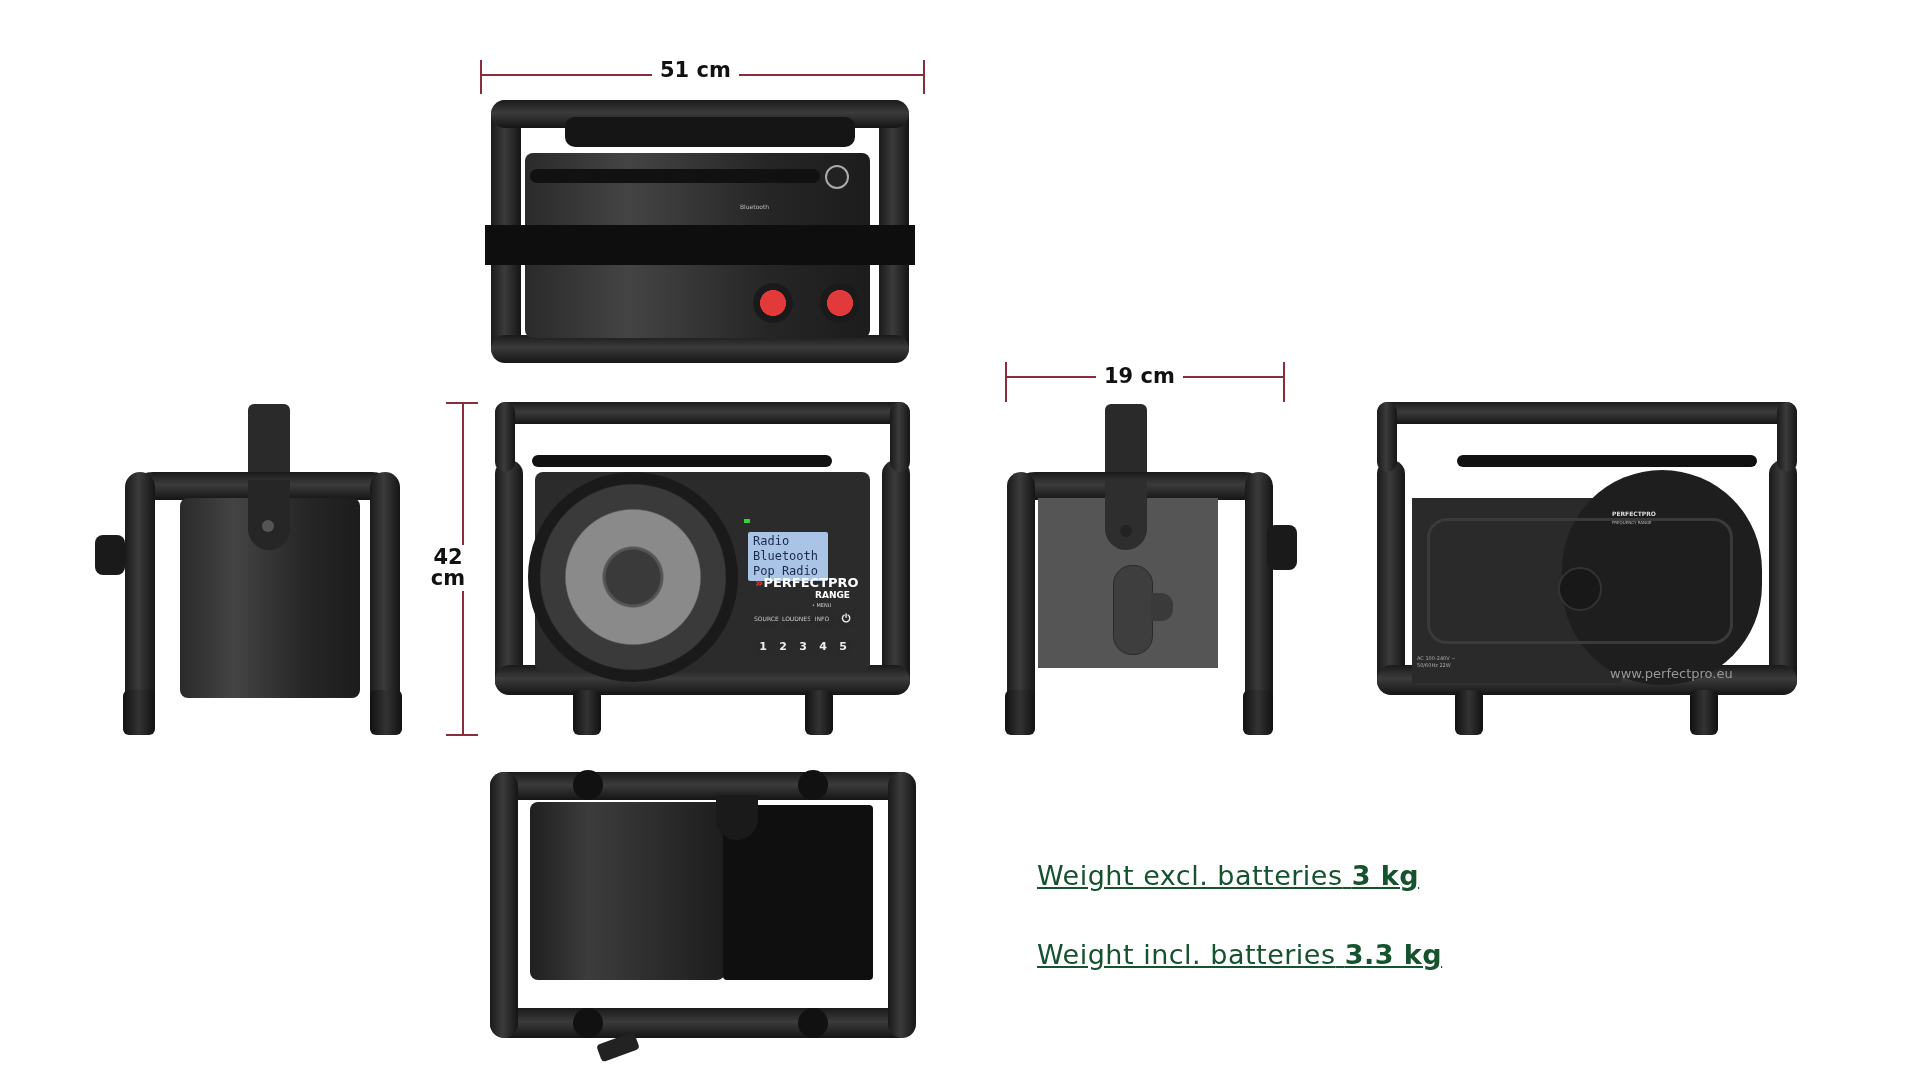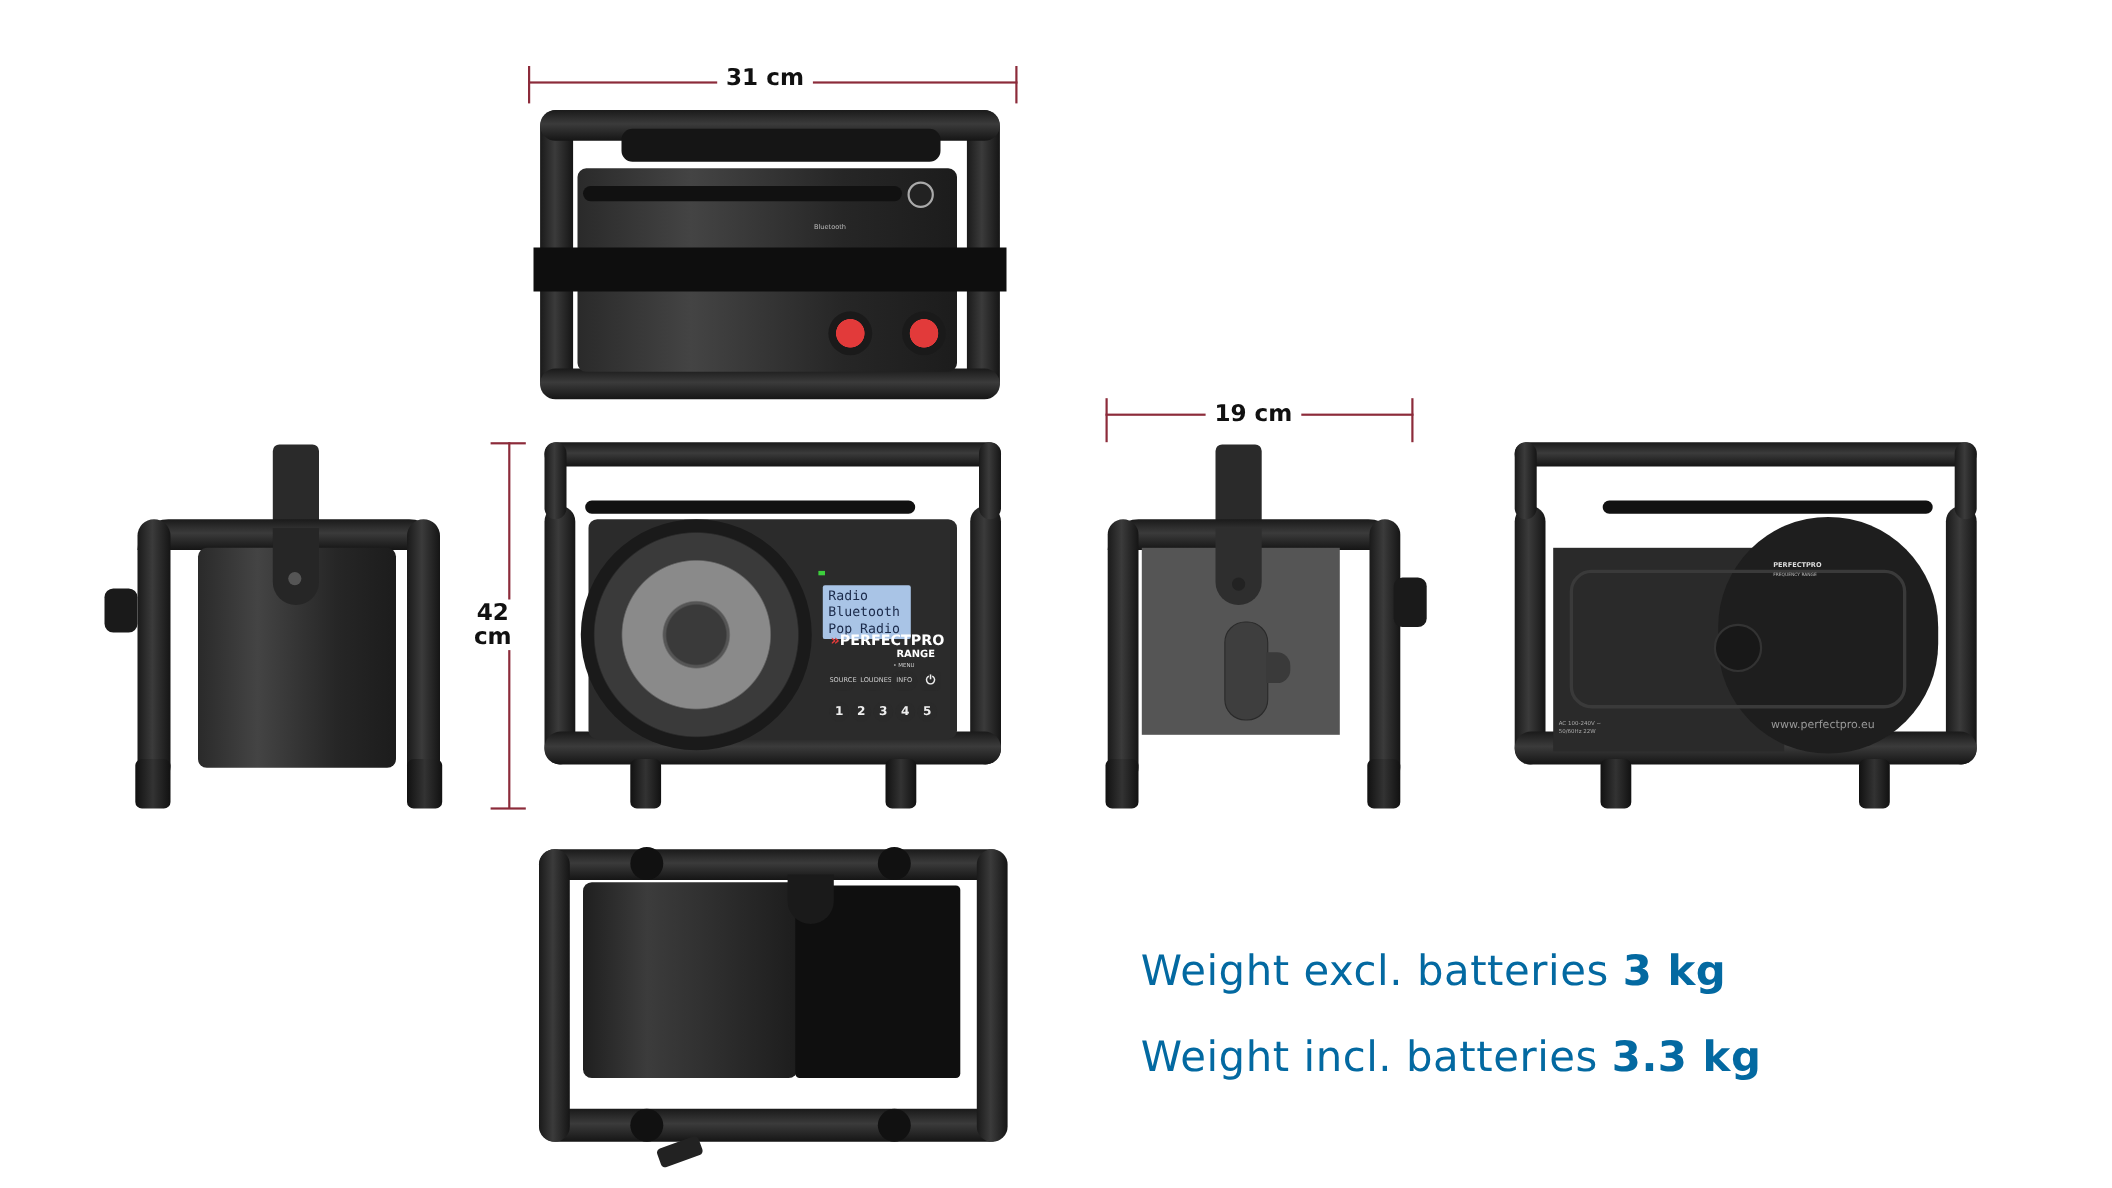--- a/index.html
+++ b/index.html
@@ -4,35 +4,35 @@
 <style>
   html,body{margin:0;padding:0;background:#ffffff;}
   body{width:1920px;height:1080px;position:relative;overflow:hidden;font-family:"DejaVu Sans","Liberation Sans",sans-serif;color:#111;}
   .abs{position:absolute;}
   .dim-line{position:absolute;background:#8c2b3a;}
   .dim-label{position:absolute;font-weight:bold;font-size:21px;color:#111;background:#fff;padding:0 8px;line-height:1;text-align:center;}
   .tube{position:absolute;background:linear-gradient(90deg,#1a1a1a,#3b3b3b 45%,#151515);border-radius:18px;}
   .tubeh{position:absolute;background:linear-gradient(180deg,#1a1a1a,#3b3b3b 45%,#151515);border-radius:18px;}
   .body-dark{position:absolute;background:linear-gradient(90deg,#2a2a2a,#444 30%,#262626 70%,#1c1c1c);border-radius:8px;}
   .knob{position:absolute;border-radius:50%;background:radial-gradient(circle,#e23a3a 0 45%,#1a1a1a 47% 100%);}
-  .weight{position:absolute;font-size:38px;letter-spacing:0.5px;color:#0369a1;white-space:nowrap;}
+  .weight{position:absolute;font-size:27px;letter-spacing:0.5px;color:#14532d;white-space:nowrap;text-decoration:underline;}
   .weight b{font-weight:bold;}
   .foot{position:absolute;background:linear-gradient(90deg,#111,#333,#111);border-radius:6px;}
   .lcd{position:absolute;background:#a9c4e6;color:#1b2a4a;font-family:"DejaVu Sans Mono","Liberation Mono",monospace;font-size:12px;line-height:15px;padding:2px 5px;border-radius:2px;}
   .btn-small{position:absolute;width:24px;height:18px;border-radius:9px;background:#2a2a2a;color:#ccc;font-size:6px;text-align:center;line-height:18px;}
   .num{position:absolute;width:18px;height:18px;border-radius:50%;background:#2a2a2a;color:#eee;font-size:11px;text-align:center;line-height:18px;font-weight:bold;}
 </style>
 </head>
 <body>
 
 <div>
   <div class="dim-line" style="left:480px;top:74px;width:445px;height:2px;"></div>
   <div class="dim-line" style="left:480px;top:60px;width:2px;height:34px;"></div>
   <div class="dim-line" style="left:923px;top:60px;width:2px;height:34px;"></div>
-  <div class="dim-label" style="left:652px;top:60px;">31 cm</div>
+  <div class="dim-label" style="left:652px;top:60px;">51 cm</div>
 </div>
 
 <div class="abs" style="left:485px;top:95px;width:430px;height:275px;">
   <div class="tube" style="left:6px;top:5px;width:30px;height:262px;"></div>
   <div class="tube" style="left:394px;top:5px;width:30px;height:262px;"></div>
   <div class="tubeh" style="left:6px;top:5px;width:418px;height:28px;"></div>
   <div class="tubeh" style="left:6px;top:240px;width:418px;height:28px;"></div>
   <div class="abs" style="left:80px;top:22px;width:290px;height:30px;background:#151515;border-radius:10px;"></div>
   <div class="body-dark" style="left:40px;top:58px;width:345px;height:185px;"></div>
   <div class="abs" style="left:45px;top:74px;width:290px;height:14px;background:#111;border-radius:7px;"></div>
@@ -128,21 +128,21 @@
   <div class="tubeh" style="left:5px;top:265px;width:420px;height:30px;"></div>
   <div class="tube" style="left:5px;top:2px;width:20px;height:70px;"></div>
   <div class="tube" style="left:405px;top:2px;width:20px;height:70px;"></div>
   <div class="abs" style="left:85px;top:55px;width:300px;height:12px;background:#111;border-radius:6px;"></div>
   <div class="abs" style="left:40px;top:98px;width:210px;height:185px;background:#2a2a2a;"></div>
   <div class="abs" style="left:190px;top:70px;width:200px;height:215px;border-radius:100px;background:#1e1e1e;"></div>
   <div class="abs" style="left:55px;top:118px;width:300px;height:120px;border-radius:20px;border:3px solid #3a3a3a;"></div>
   <div class="abs" style="left:186px;top:167px;width:40px;height:40px;border-radius:50%;background:#181818;border:2px solid #333;"></div>
   <div class="abs" style="left:240px;top:110px;font-size:6px;font-weight:bold;color:#ddd;">PERFECTPRO</div>
   <div class="abs" style="left:240px;top:120px;font-size:4px;color:#bbb;">FREQUENCY RANGE</div>
-  <div class="abs" style="left:238px;top:254px;font-size:10px;color:#999;">www.perfectpro.eu</div>
+  <div class="abs" style="left:238px;top:266px;font-size:13px;color:#999;">www.perfectpro.eu</div>
   <div class="abs" style="left:45px;top:255px;font-size:5px;color:#aaa;line-height:7px;">
     <div>AC 100-240V ~</div>
     <div>50/60Hz 22W</div>
   </div>
   <div class="foot" style="left:83px;top:290px;width:28px;height:45px;"></div>
   <div class="foot" style="left:318px;top:290px;width:28px;height:45px;"></div>
 </div>
 
 <div class="abs" style="left:488px;top:770px;width:430px;height:300px;">
   <div class="tubeh" style="left:2px;top:2px;width:425px;height:28px;"></div>

